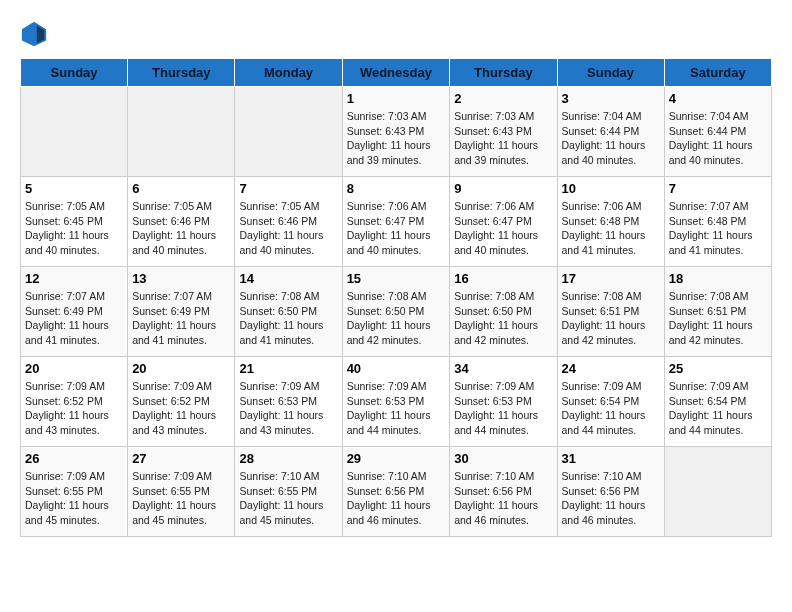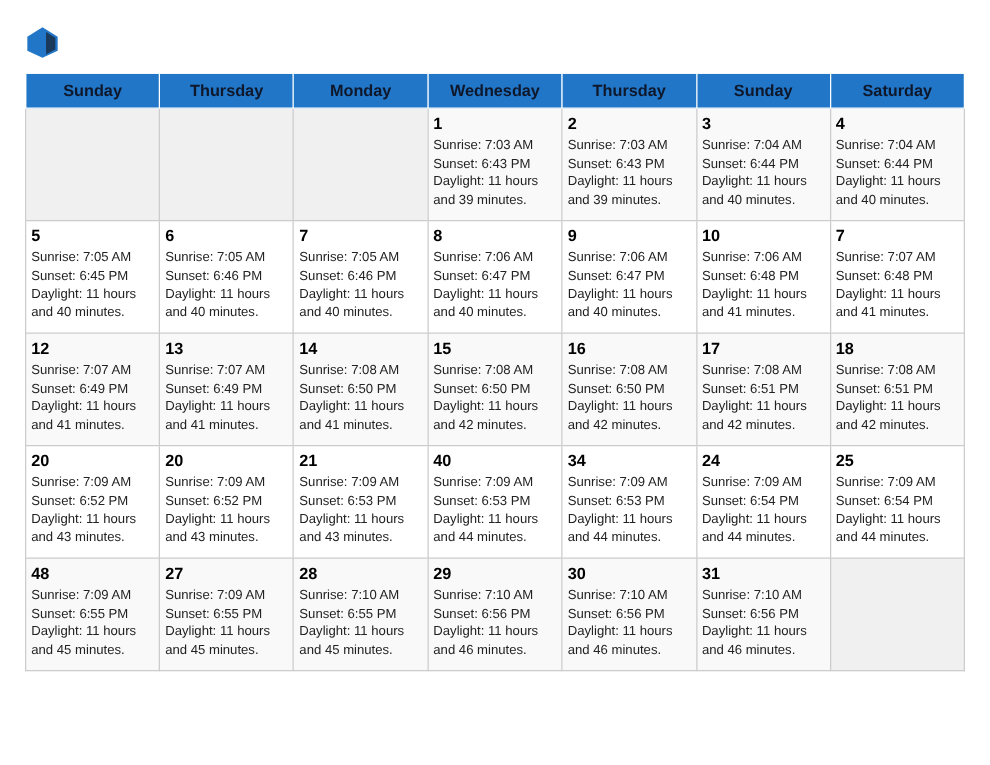--- a/index.html
+++ b/index.html
@@ -215,21 +215,21 @@
           <div class="day-number">24</div>
           <div class="day-info">Sunrise: 7:09 AM<br>Sunset: 6:54 PM<br>Daylight: 11 hours<br>and 44 minutes.</div>
         </td>
         <td>
           <div class="day-number">25</div>
           <div class="day-info">Sunrise: 7:09 AM<br>Sunset: 6:54 PM<br>Daylight: 11 hours<br>and 44 minutes.</div>
         </td>
       </tr>
       <tr>
         <td>
-          <div class="day-number">48</div>
+          <div class="day-number">26</div>
           <div class="day-info">Sunrise: 7:09 AM<br>Sunset: 6:55 PM<br>Daylight: 11 hours<br>and 45 minutes.</div>
         </td>
         <td>
           <div class="day-number">27</div>
           <div class="day-info">Sunrise: 7:09 AM<br>Sunset: 6:55 PM<br>Daylight: 11 hours<br>and 45 minutes.</div>
         </td>
         <td>
           <div class="day-number">28</div>
           <div class="day-info">Sunrise: 7:10 AM<br>Sunset: 6:55 PM<br>Daylight: 11 hours<br>and 45 minutes.</div>
         </td>

